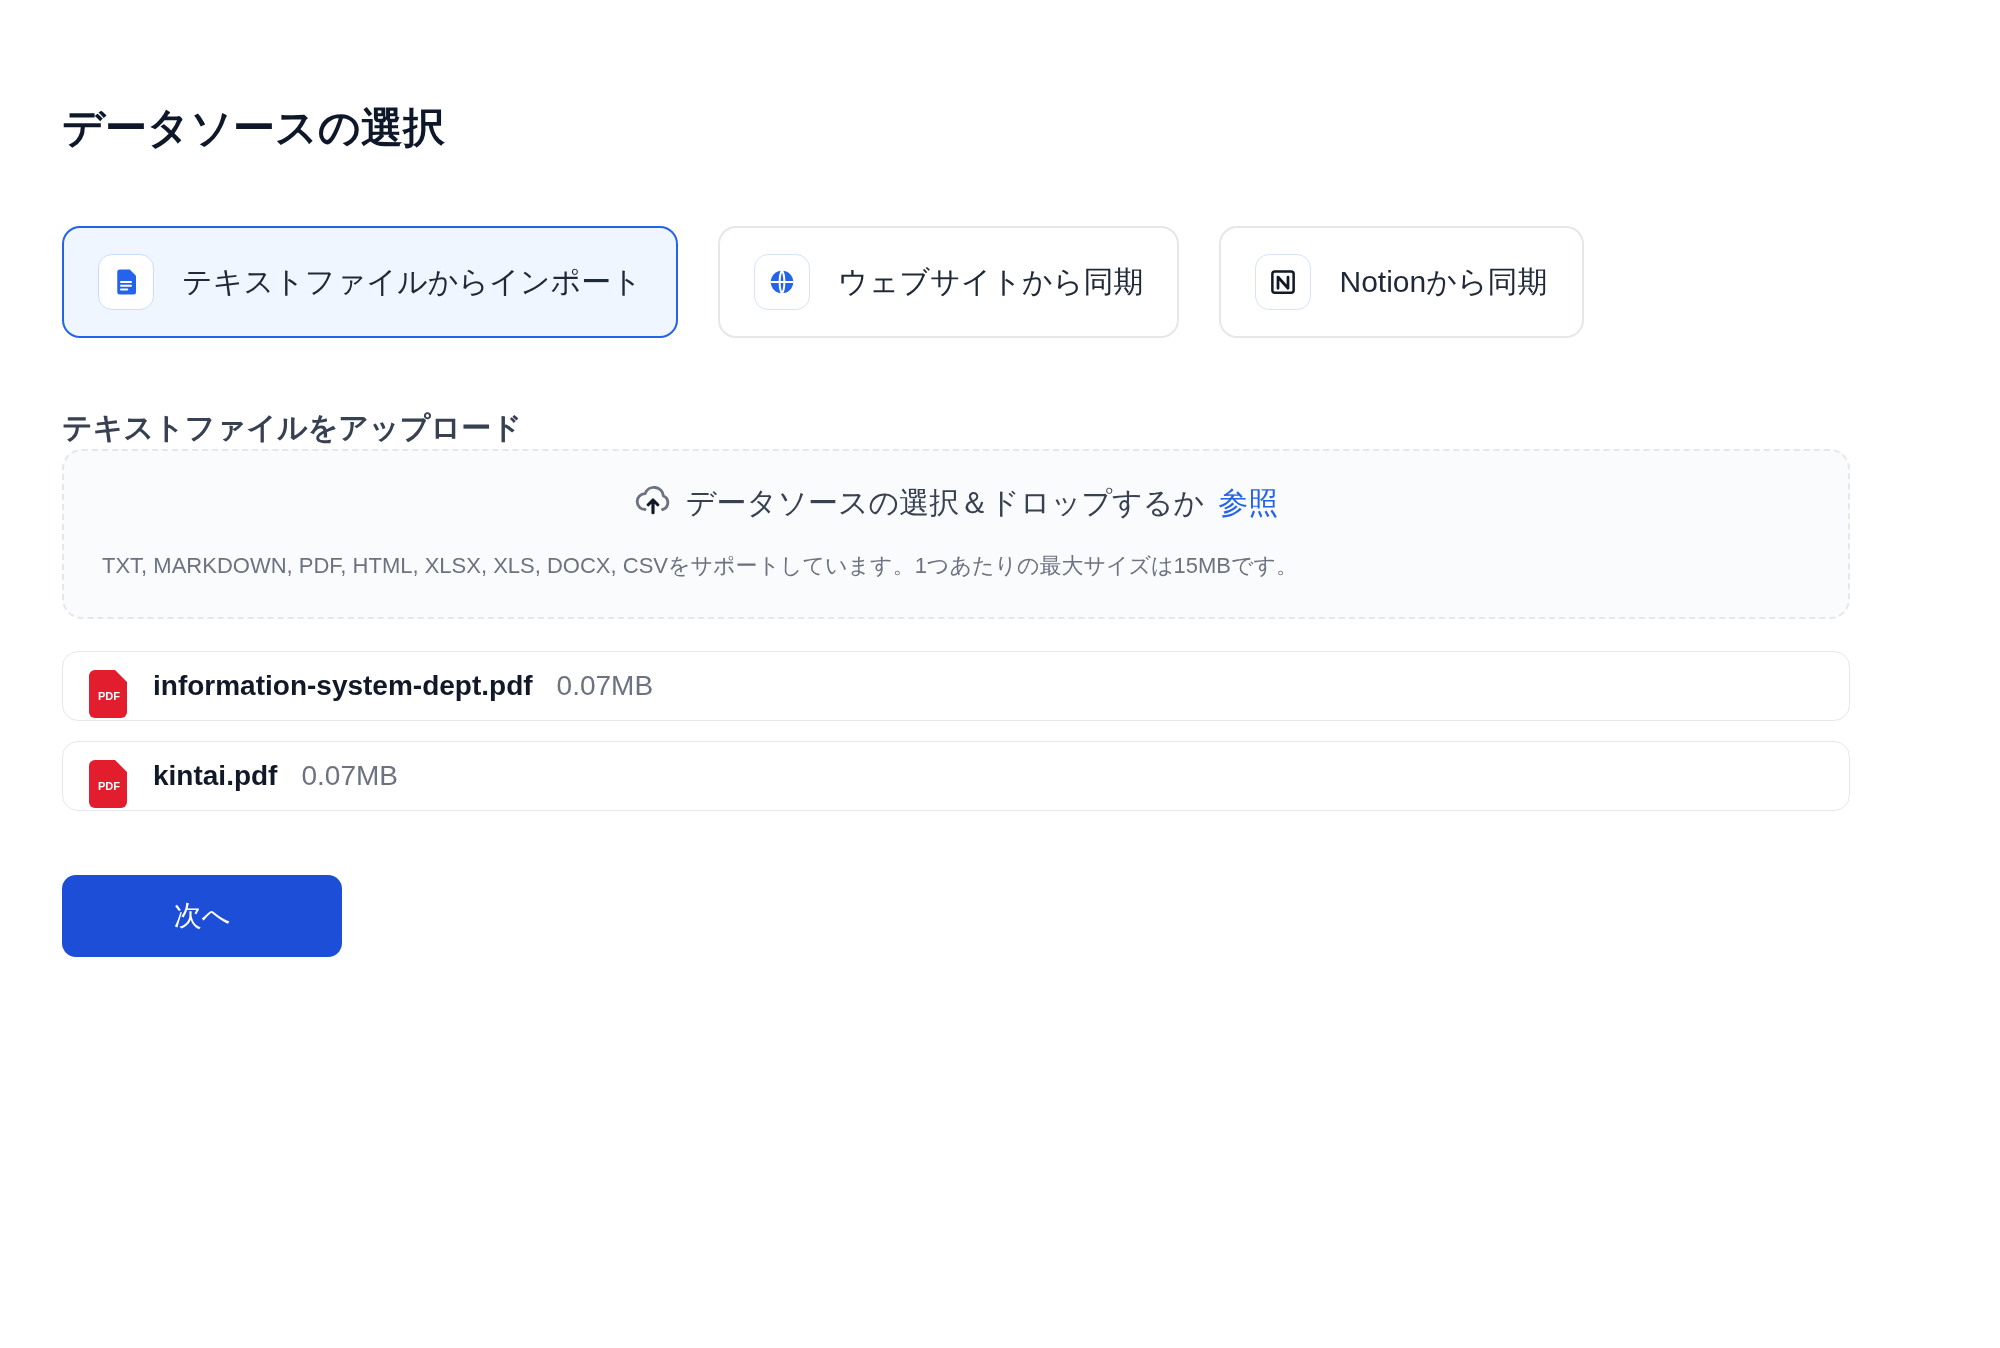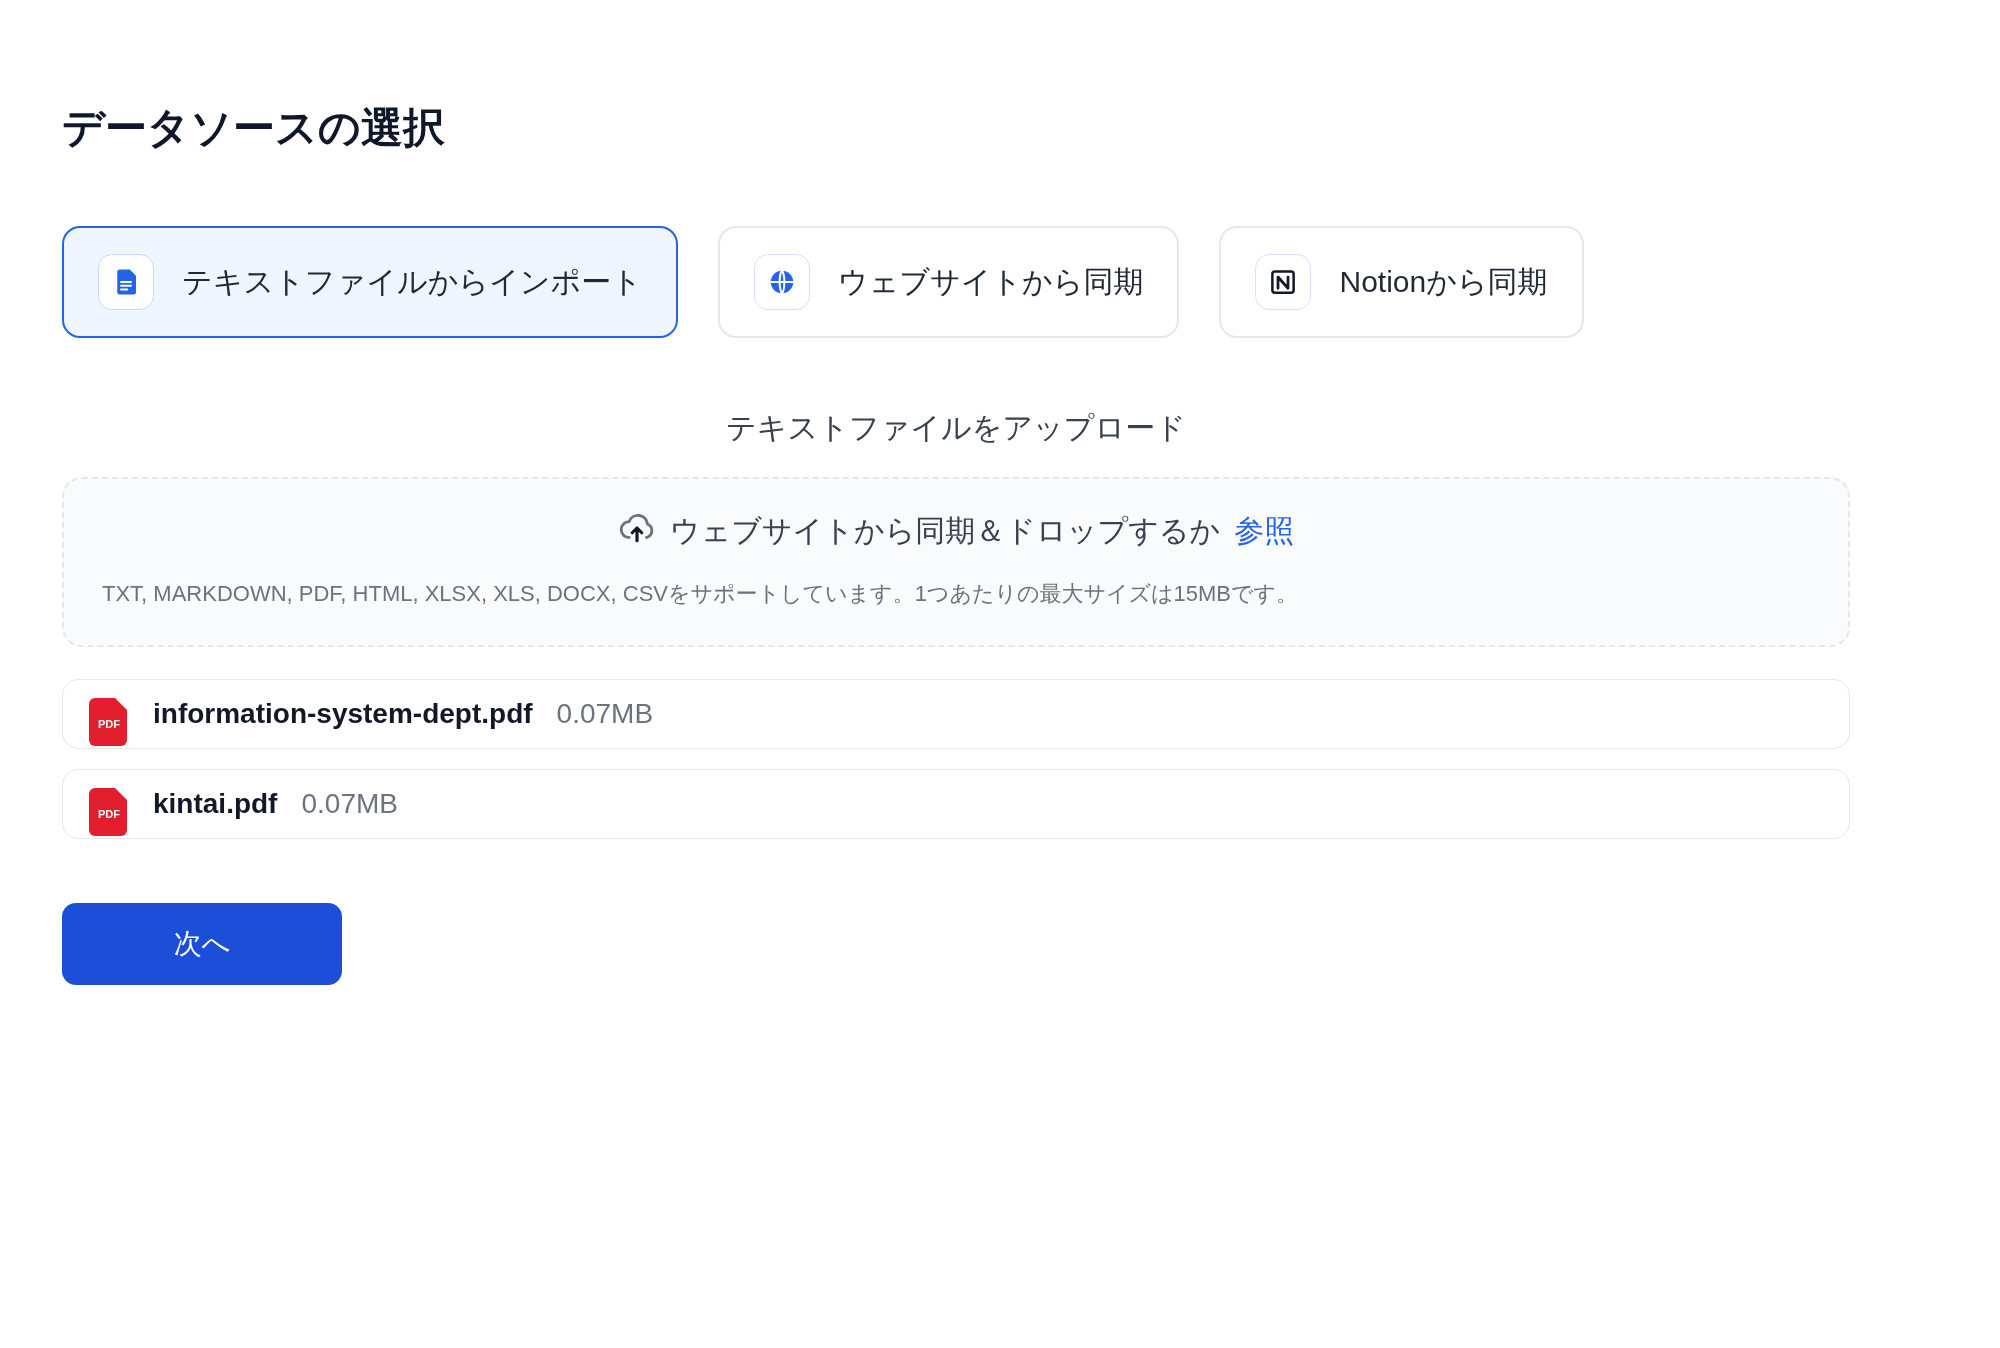--- a/index.html
+++ b/index.html
@@ -54,23 +54,21 @@
     flex: none;
   }
   .source-card.selected .icon-wrap {
     border-color: #c9dcff;
   }
   .source-card .icon-wrap svg { display: block; }
 
   .section-title {
     font-size: 30px;
     color: #374151;
-    font-weight: 400;
-    margin-bottom: 28px;
-    text-align: center;
+    font-weight: 700;
   }
 
   .dropzone {
     border: 2px dashed #e5e7eb;
     background: #fafbfc;
     border-radius: 20px;
     padding: 30px 38px 34px 38px;
     margin-bottom: 32px;
   }
   .dropzone-row1 {
@@ -184,21 +182,21 @@
   <div class="section-title">テキストファイルをアップロード</div>
 
   <div class="dropzone">
     <div class="dropzone-row1">
       <span>
         <svg width="38" height="38" viewBox="0 0 24 24" fill="none">
           <path d="M7 18a5 5 0 0 1 0-10 6 6 0 0 1 11.6 1.5A4.5 4.5 0 0 1 18 18" stroke="#6b7280" stroke-width="1.8" stroke-linecap="round" stroke-linejoin="round"></path>
           <path d="M12 12v8M9 15l3-3 3 3" stroke="#111827" stroke-width="2" stroke-linecap="round" stroke-linejoin="round"></path>
         </svg>
       </span>
-      <span>ウェブサイトから同期＆ドロップするか</span>
+      <span>データソースの選択＆ドロップするか</span>
       <span class="browse">参照</span>
     </div>
     <div class="dropzone-row2">TXT, MARKDOWN, PDF, HTML, XLSX, XLS, DOCX, CSVをサポートしています。1つあたりの最大サイズは15MBです。</div>
   </div>
 
   <div class="file-list">
 
     <div class="file-item">
       <span class="pdf-icon">
         <svg width="40" height="48" viewBox="0 0 40 48">

